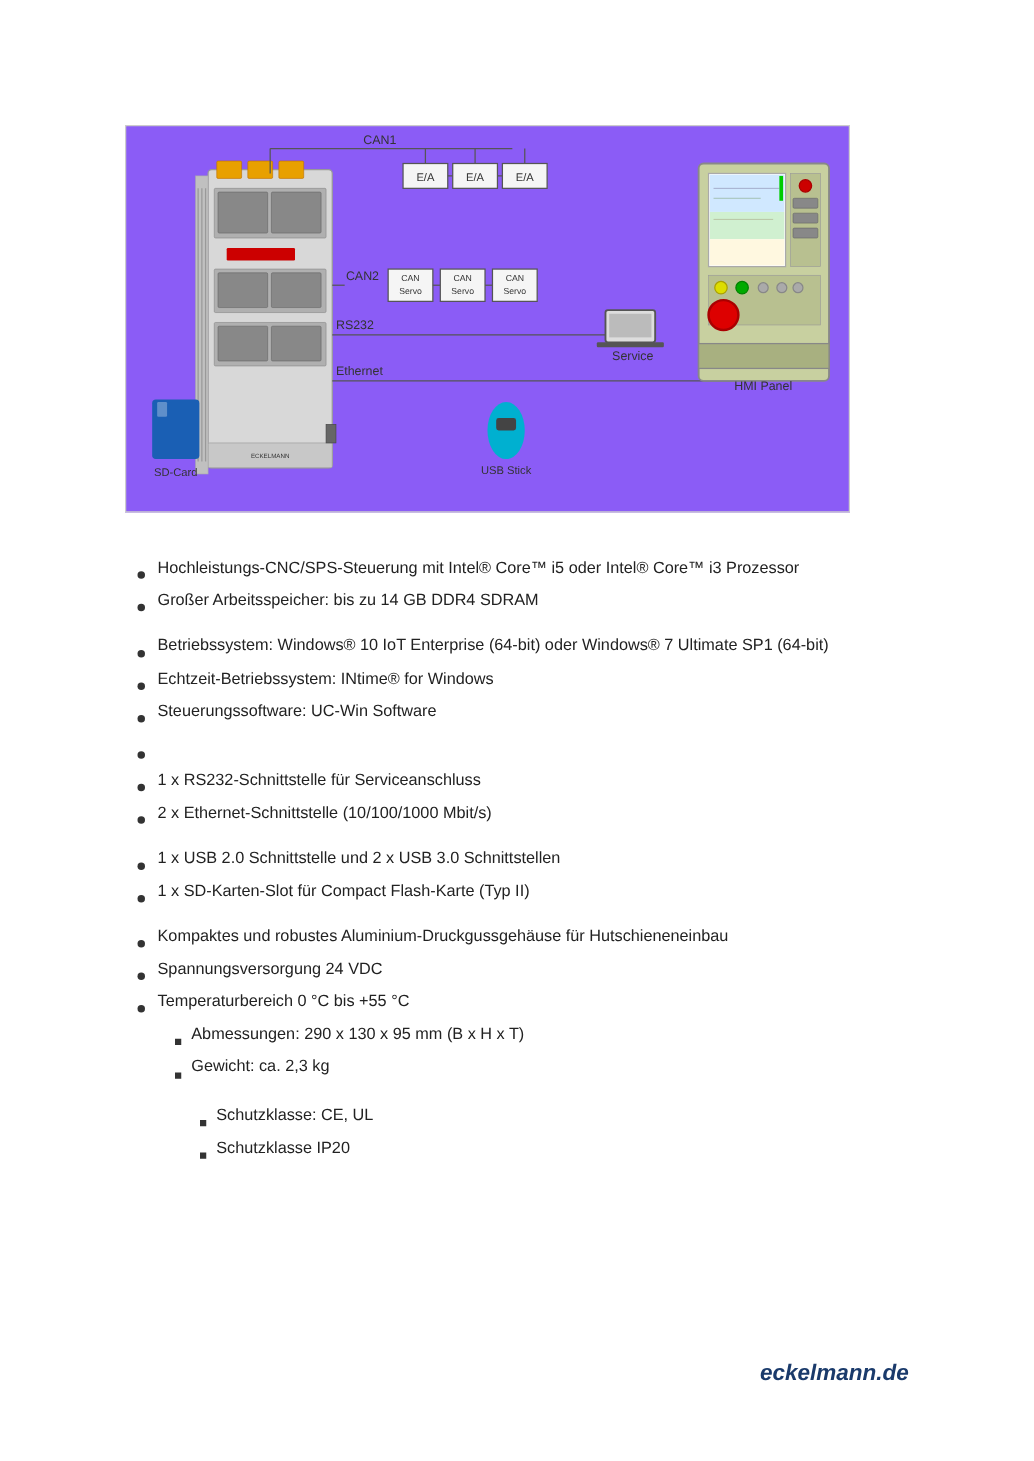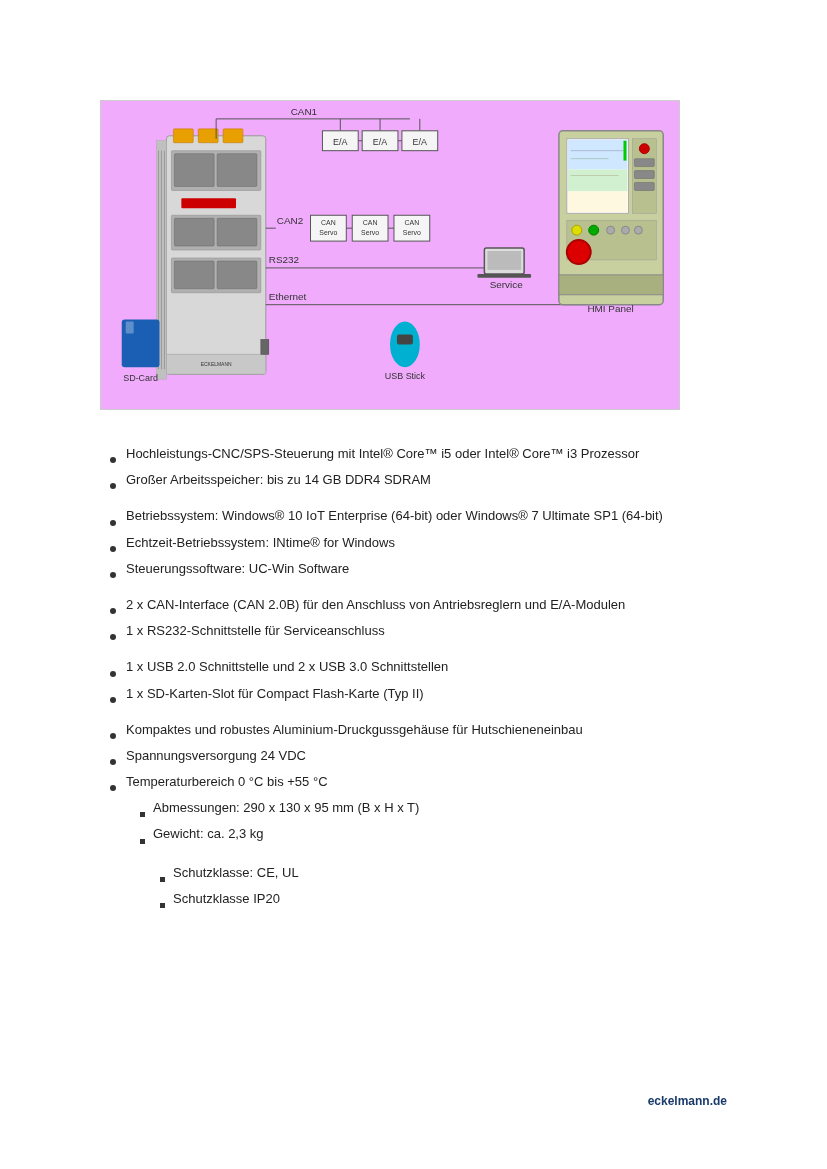--- a/index.html
+++ b/index.html
@@ -21,21 +21,21 @@
       padding: 0;
     }
 
     
     .diagram-container {
       position: absolute;
       top: 100px;
       left: 100px;
       width: 580px;
       height: 310px;
-      background: #f0abfc;
+      background: #8b5cf6;
       border: 1px solid #ccc;
     }
 
     
     .bullet-section {
       position: absolute;
       top: 445px;
       left: 110px;
       width: 600px;
     }
@@ -65,23 +65,24 @@
       flex-shrink: 0;
     }
 
     
     .footer {
       position: absolute;
       bottom: 60px;
       right: 100px;
     }
     .footer-logo {
-      font-size: 12px;
+      font-size: 18px;
       font-weight: bold;
       color: #1a3a6b;
+      font-style: italic;
     }
 
     
     .diagram-svg {
       position: absolute;
       top: 0; left: 0;
       width: 100%;
       height: 100%;
       pointer-events: none;
     }
@@ -242,28 +243,31 @@
 
     <div class="bullet-item">
       <div class="bullet-dot"></div>
       <span>Steuerungssoftware: UC-Win Software</span>
     </div>
 
     <div style="height:10px"></div>
 
     <div class="bullet-item">
       <div class="bullet-dot"></div>
-      <span>2 x CAN-Interface (CAN 2.0B) für den Anschluss von Antriebsreglern und E/A-Modulen</span>
     </div>
 
     <div class="bullet-item">
       <div class="bullet-dot"></div>
       <span>1 x RS232-Schnittstelle für Serviceanschluss</span>
     </div>
 
+    <div class="bullet-item">
+      <div class="bullet-dot"></div>
+      <span>2 x Ethernet-Schnittstelle (10/100/1000 Mbit/s)</span>
+    </div>
 
     <div style="height:10px"></div>
 
     <div class="bullet-item">
       <div class="bullet-dot"></div>
       <span>1 x USB 2.0 Schnittstelle und 2 x USB 3.0 Schnittstellen</span>
     </div>
 
     <div class="bullet-item">
       <div class="bullet-dot"></div>

